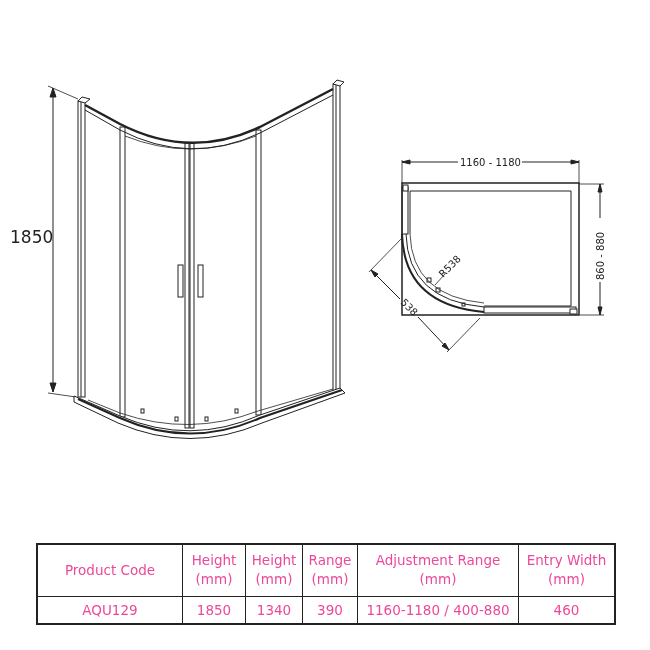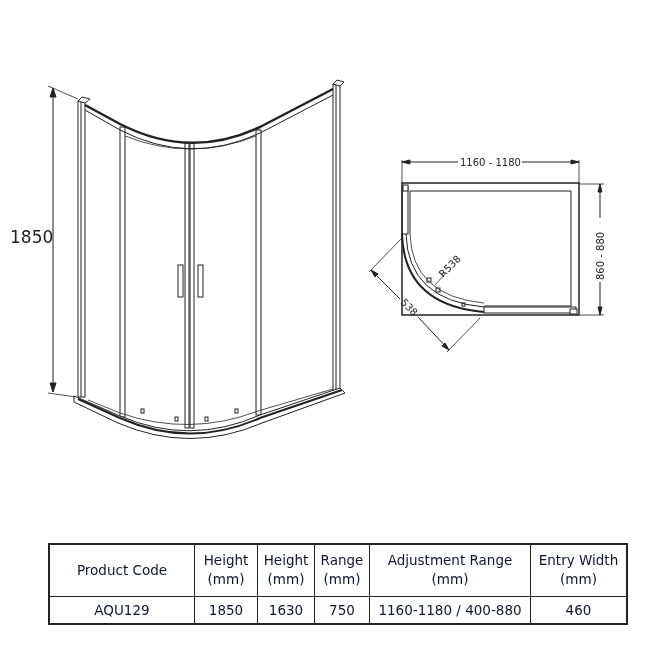--- a/index.html
+++ b/index.html
@@ -1,19 +1,19 @@
 <!DOCTYPE html>
 <html><head>
 <meta charset="utf-8">
 <style>
   html, body { margin: 0; padding: 0; background: #ffffff; }
   body { width: 650px; height: 650px; position: relative; overflow: hidden; font-family: "Liberation Sans", "DejaVu Sans", sans-serif; color: #222; }
   .drawing { position: absolute; left: 0; top: 0; width: 650px; height: 530px; }
   .dim-text { font-family: "DejaVu Sans", sans-serif; fill: #222; }
-  table.spec { position: absolute; left: 48px; top: 543px; width: 580px; border-collapse: collapse; font-family: "DejaVu Sans", sans-serif; font-size: 13.5px; color: #0f172a; }
+  table.spec { position: absolute; left: 36px; top: 543px; width: 580px; border-collapse: collapse; font-family: "DejaVu Sans", sans-serif; font-size: 13.5px; color: #ec4899; }
   table.spec th, table.spec td { border: 1.5px solid #222; text-align: center; font-weight: normal; padding: 0 2px; }
   table.spec { border: 2.5px solid #222; }
   table.spec thead tr { height: 52px; }
   table.spec tbody tr { height: 28px; margin-top: 8px; }
   .hdr-line { display: block; line-height: 19px; }
 </style>
 </head>
 <body>
 
 <svg class="drawing" viewBox="0 0 650 530" xmlns="http://www.w3.org/2000/svg">
@@ -135,19 +135,19 @@
       <th>
         <span class="hdr-line">Entry Width</span>
         <span class="hdr-line">(mm)</span>
       </th>
     </tr>
   </thead>
   <tbody>
     <tr>
       <td>AQU129</td>
       <td>1850</td>
-      <td>1630</td>
-      <td>750</td>
+      <td>1340</td>
+      <td>390</td>
       <td>1160-1180 / 400-880</td>
       <td>460</td>
     </tr>
   </tbody>
 </table>
 
 </body></html>

